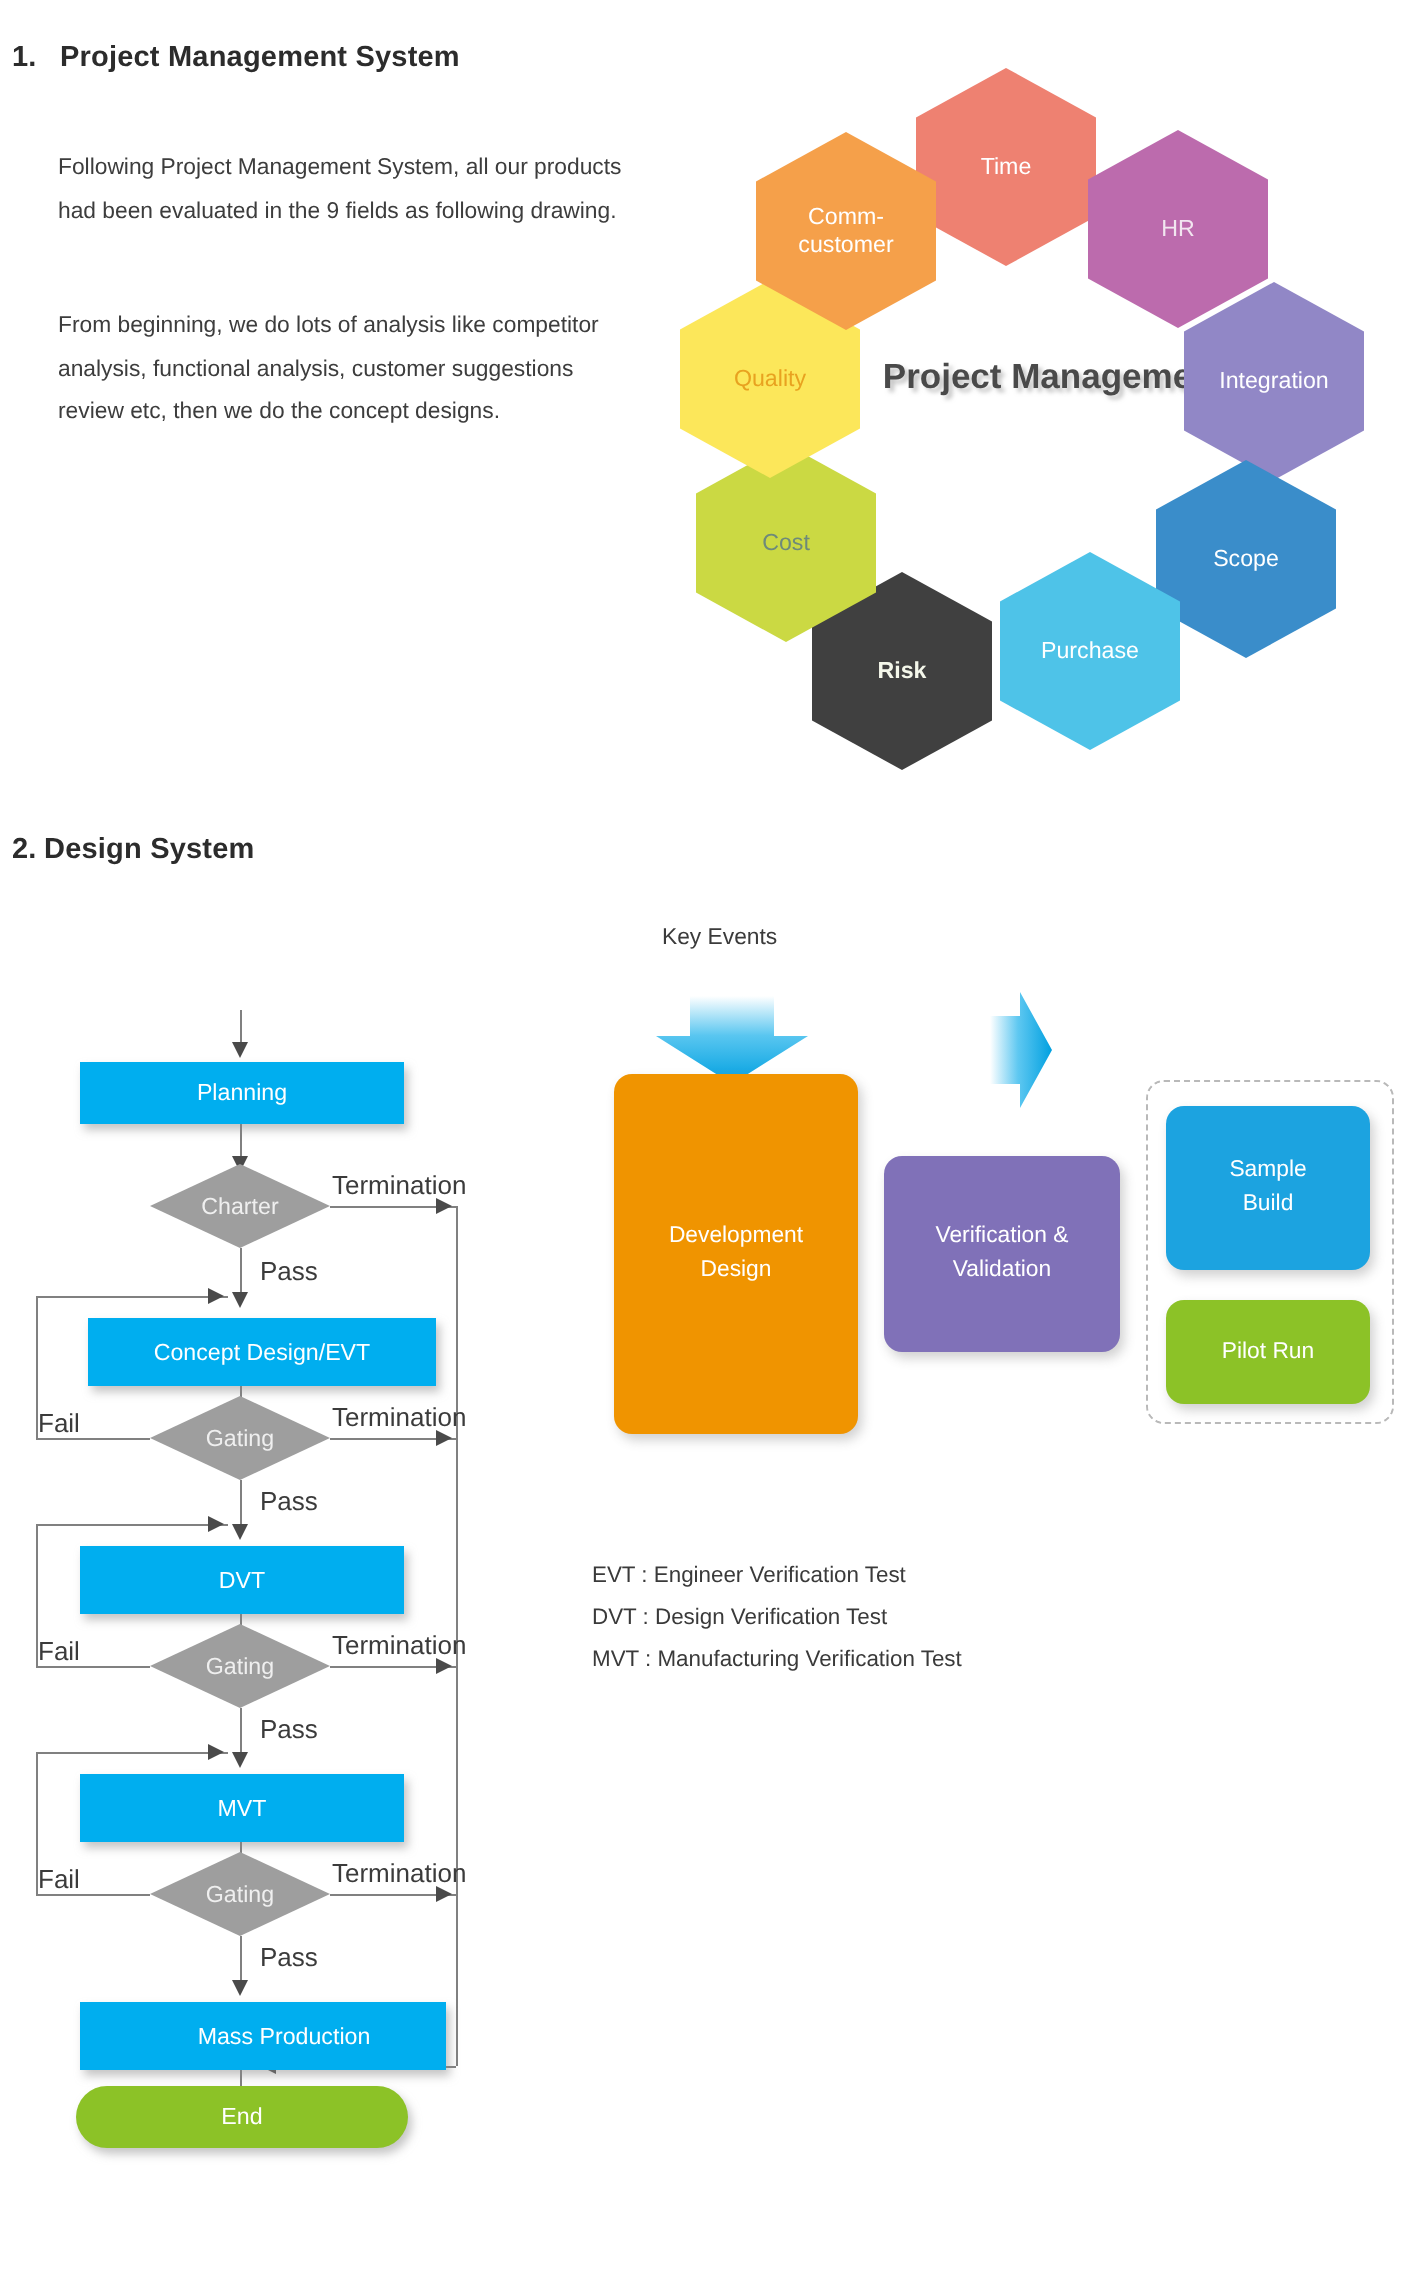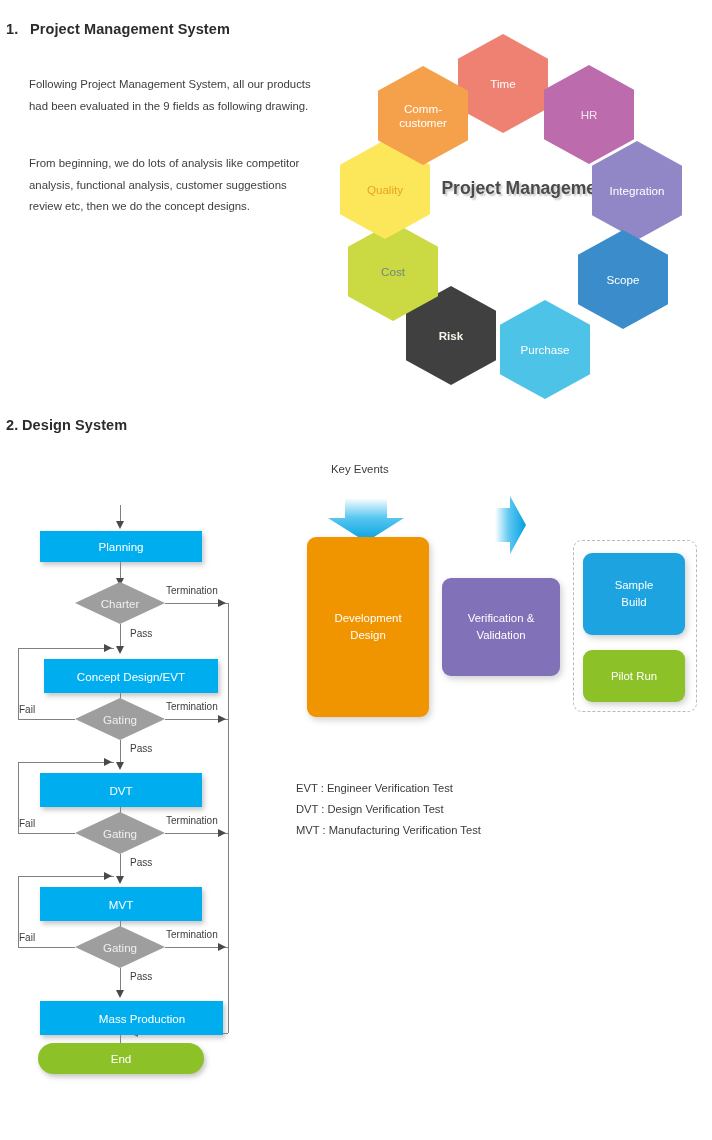--- a/index.html
+++ b/index.html
@@ -53,21 +53,21 @@
     filter:drop-shadow(2px 3px 2.5px rgba(140,140,140,.5));
   }
   .pill{border-radius:17px;background:#8CC227;}
   .rect{background:#00AEEF;}
   .diamond{
     background:#9E9E9E;
     clip-path:polygon(50% 0%,100% 50%,50% 100%,0% 50%);
     color:#efefef;
   }
   .flowlbl{
-    position:absolute;font-size:10px;color:#3b3b3b;white-space:nowrap;
+    position:absolute;font-size:13px;color:#3b3b3b;white-space:nowrap;
   }
   .ln{position:absolute;background:#808080;}
   .lnv{width:1px;}
   .lnh{height:1px;}
   .arrowhead-d{
     position:absolute;width:0;height:0;
     border-left:4.5px solid transparent;border-right:4.5px solid transparent;
     border-top:8px solid #4a4a4a;
   }
   .arrowhead-r{
@@ -129,21 +129,21 @@
       <div class="hex" style="left: 262px; top: 113px; background: rgb(145, 135, 198); color: rgb(255, 255, 255);">
         <div>
           <span>Integration</span>
         </div>
       </div>
       <div class="hex" style="left: 248px; top: 202px; background: rgb(58, 141, 202); color: rgb(255, 255, 255);">
         <div>
           <span>Scope</span>
         </div>
       </div>
-      <div class="hex" style="left: 170px; top: 272px; background: rgb(78, 195, 232); color: rgb(255, 255, 255);">
+      <div class="hex" style="left: 170px; top: 248px; background: rgb(78, 195, 232); color: rgb(255, 255, 255);">
         <div>
           <span>Purchase</span>
         </div>
       </div>
       <div class="hex" style="left: 76px; top: 258px; background: #404040; color: rgb(244, 247, 234); font-weight: bold;">
         <div>
           <span>Risk</span>
         </div>
       </div>
       <div class="hex" style="left: 18px; top: 194px; background: rgb(203, 217, 67); color: rgb(110, 138, 122);">

